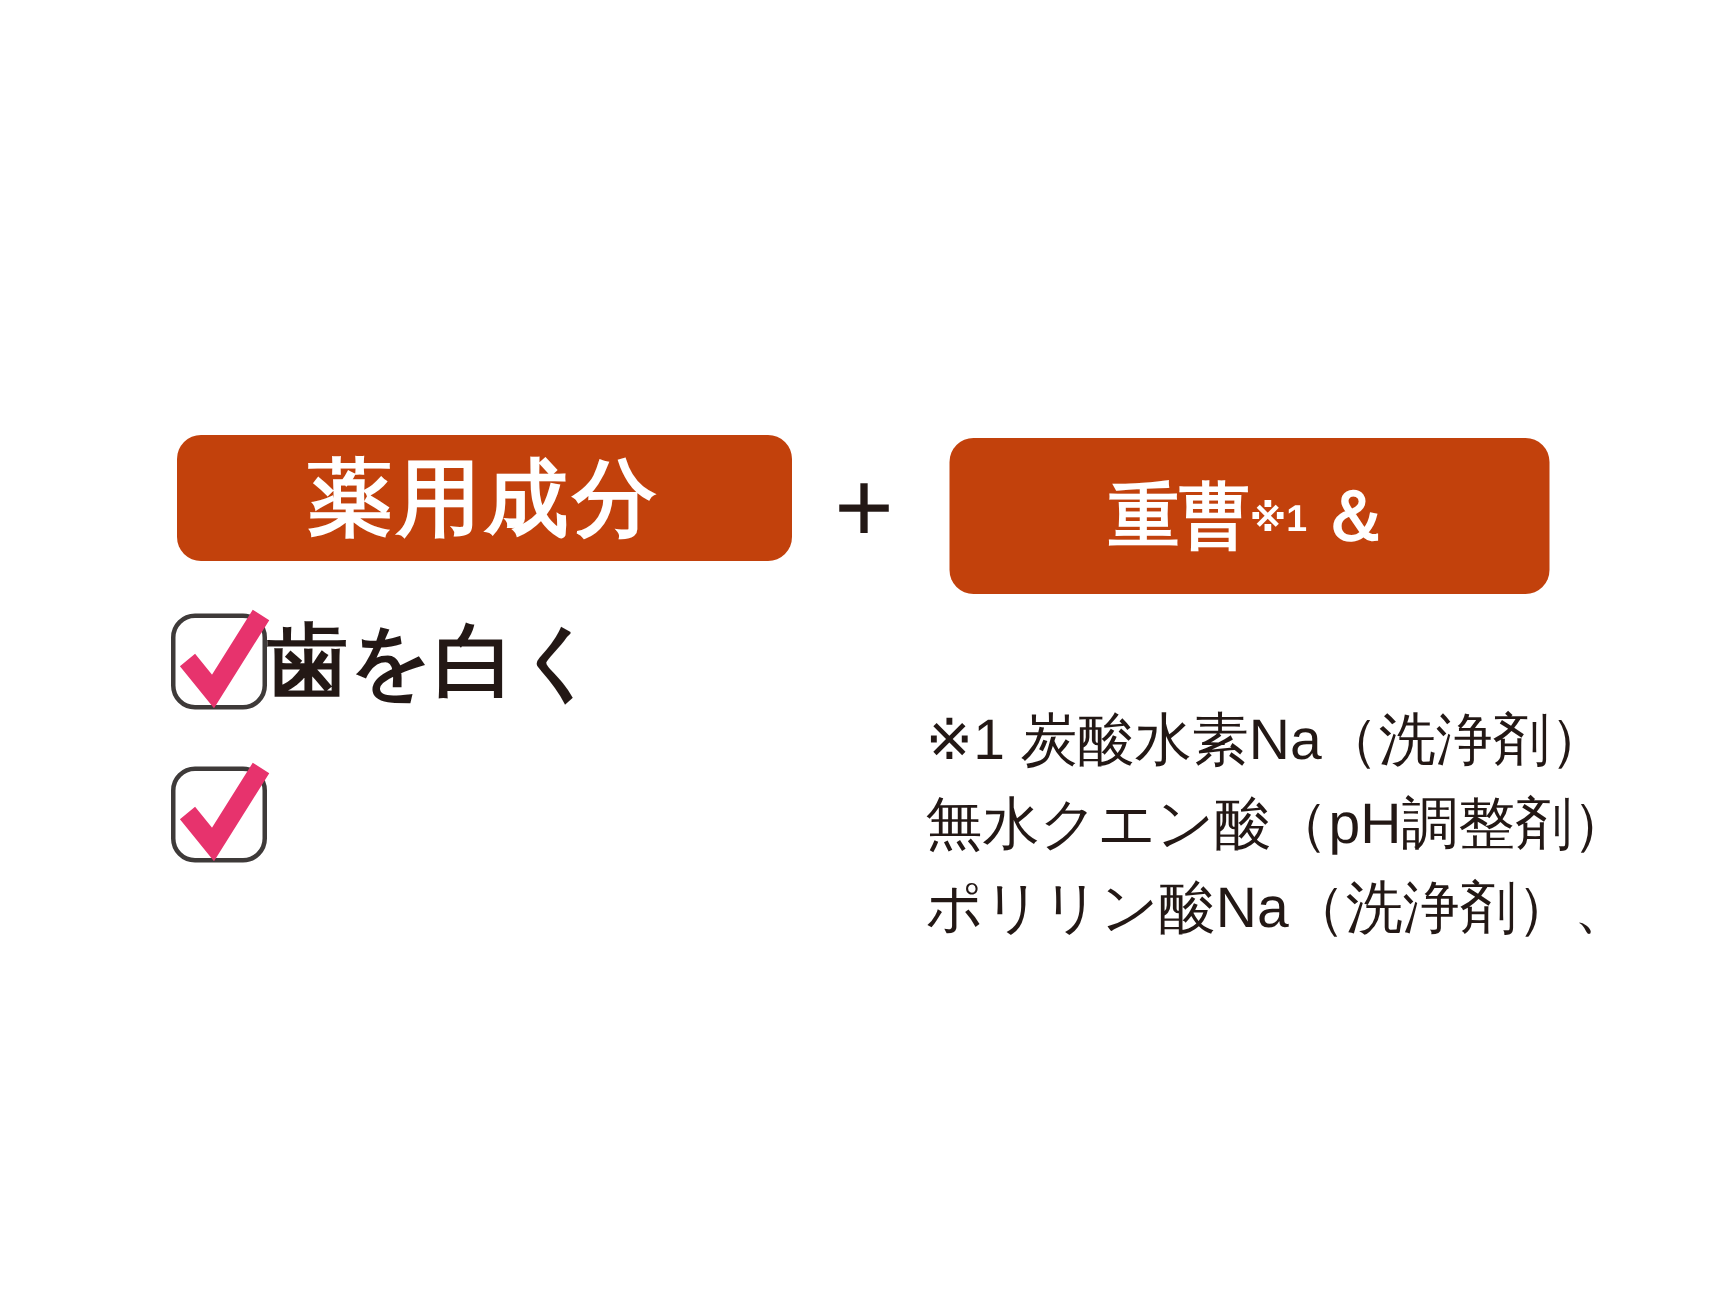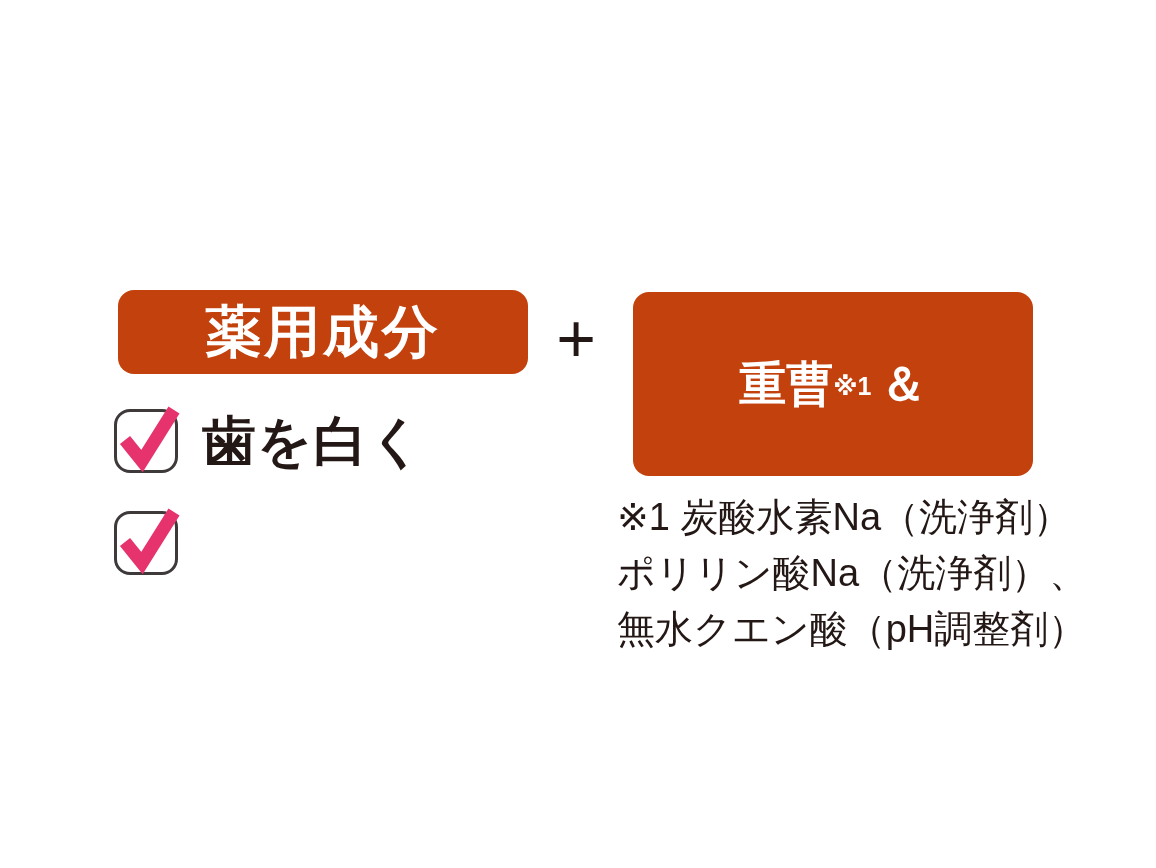--- a/index.html
+++ b/index.html
@@ -32,21 +32,21 @@
     width: 410px; height: 84px;
   }
   .box-left .box-label {
     font-size: 56px;
     font-weight: 600;
     letter-spacing: 0.05em;
     line-height: 1;
   }
   .box-right {
     left: 633px; top: 292px;
-    width: 400px; height: 184px;
+    width: 400px; height: 104px;
   }
   .box-right .box-line {
     font-size: 47px;
     font-weight: 600;
     line-height: 64px;
     white-space: nowrap;
   }
   .box-right sup {
     font-size: 25px;
     font-weight: 600;
@@ -85,34 +85,32 @@
     border: 3px solid #3e3a39;
     border-radius: 16px;
     flex: 0 0 auto;
   }
   .checkbox svg {
     position: absolute;
     left: 0; top: 0;
     overflow: visible;
   }
   .benefit-label {
-    margin-left: 24px;
     font-size: 54px;
     font-weight: 600;
     color: #231815;
     letter-spacing: 0.02em;
     white-space: nowrap;
     line-height: 64px;
   }
   
   .footnotes {
     position: absolute;
     left: 617px; top: 466px;
     width: 520px;
-    margin-top: 23px;
   }
   .footnote-line {
     font-size: 38px;
     font-weight: 500;
     line-height: 56px;
     color: #231815;
     white-space: nowrap;
     letter-spacing: 0;
   }
 </style>
@@ -145,17 +143,17 @@
   <div class="benefit benefit-2">
     <span class="checkbox">
       <svg width="64" height="64" viewBox="0 0 64 64" aria-hidden="true">
         <polyline points="8,28 25,49 57,-2" fill="none" stroke="#e7336d" stroke-width="13" stroke-linecap="butt" stroke-linejoin="miter"></polyline>
       </svg>
     </span>
   </div>
 
   <div class="footnotes">
     <div class="footnote-line">※1 炭酸水素Na（洗浄剤）</div>
+    <div class="footnote-line">無水クエン酸（pH調整剤）</div>
     <div class="footnote-line">ポリリン酸Na（洗浄剤）、</div>
-    <div class="footnote-line">無水クエン酸（pH調整剤）</div>
   </div>
 
 </div>
 
 </body></html>

